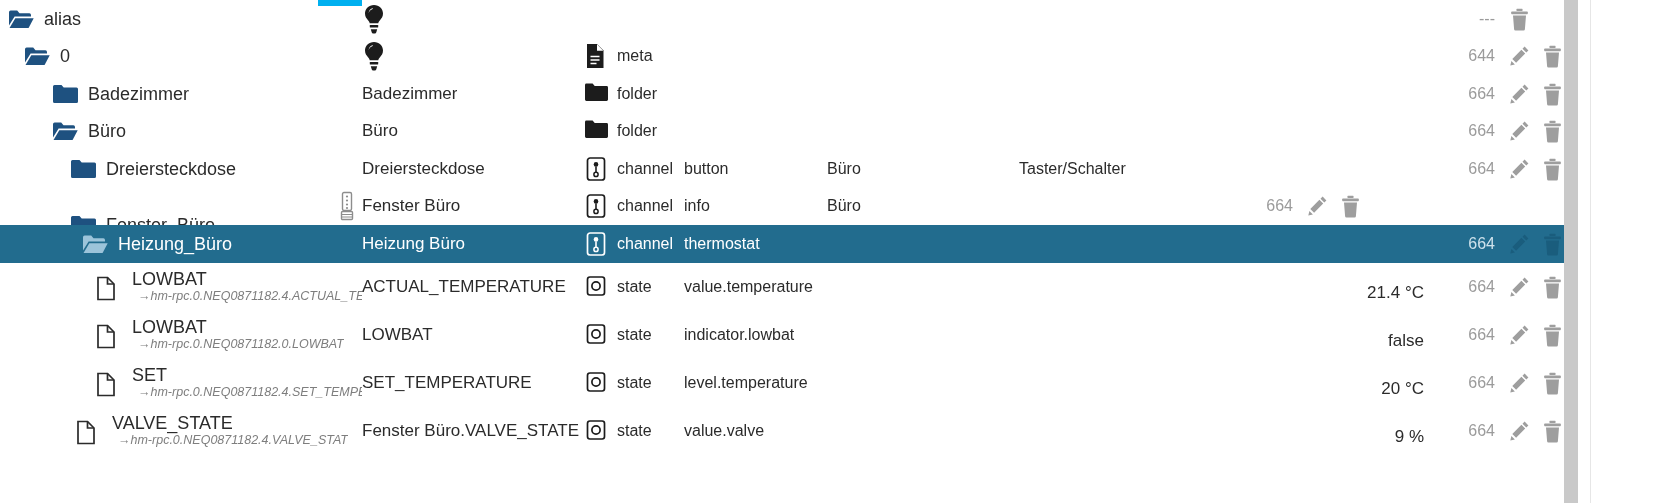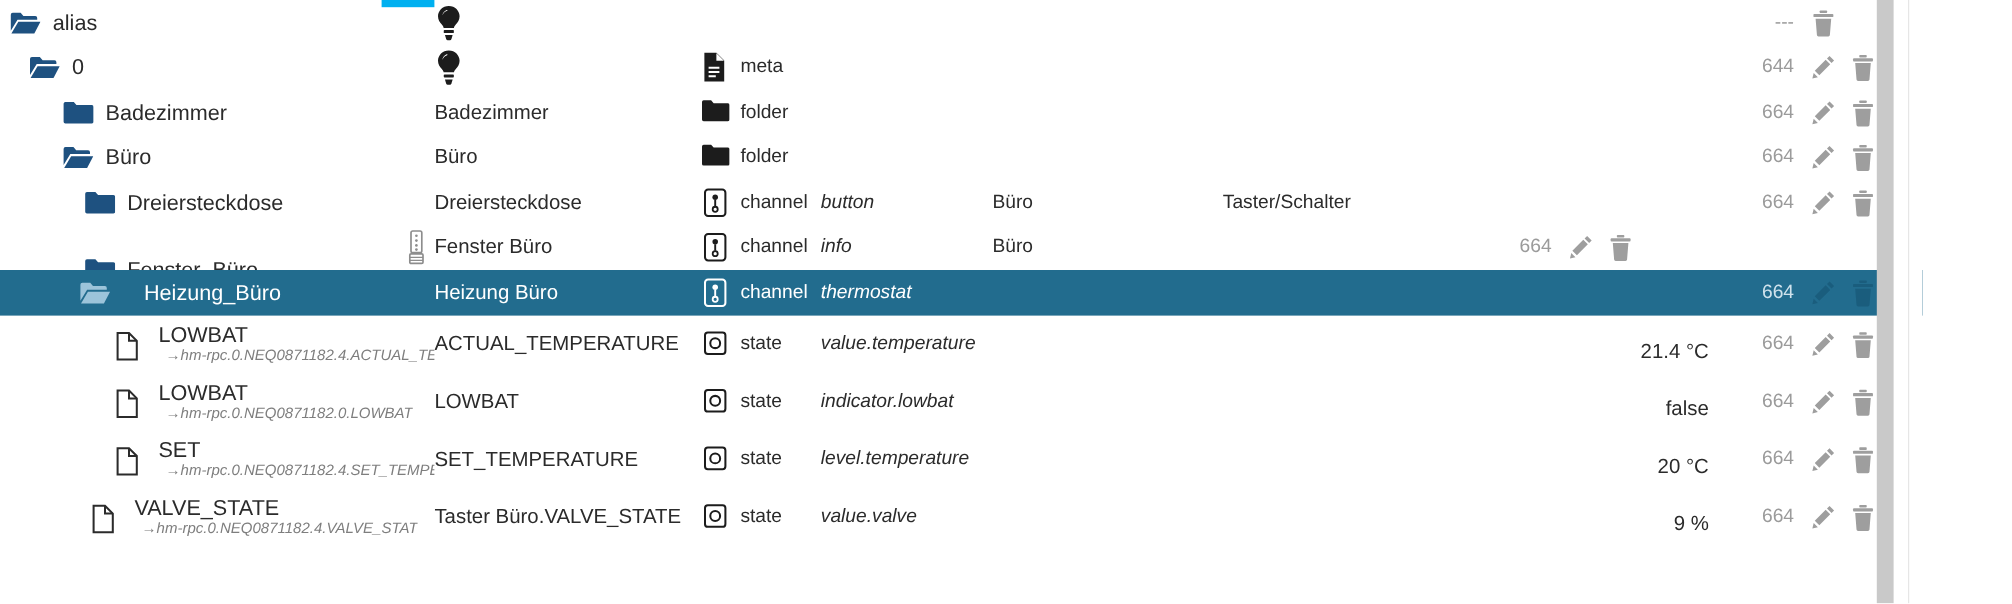--- a/index.html
+++ b/index.html
@@ -43,21 +43,21 @@
   .row.selected {
     background: #226c8e;
     color: #ffffff;
   }
   .row.tall { height: 48px; align-items: center; }
 
   
   .c-name   { width: 362px; flex: 0 0 362px; display:flex; align-items:center; min-width:0; }
   .c-title  { width: 222px; flex: 0 0 222px; display:flex; align-items:center; min-width:0; }
   .c-type   { width: 100px; flex: 0 0 100px; display:flex; align-items:center; }
-  .c-role   { width: 143px; flex: 0 0 143px; display:flex; align-items:flex-start;font-style:italic; }
+  .c-role   { width: 143px; flex: 0 0 143px; display:flex; align-items:flex-start; }
   .c-room   { width: 192px; flex: 0 0 192px; display:flex; align-items:center; }
   .c-func   { width: 202px; flex: 0 0 202px; display:flex; align-items:center; }
   .c-val    { width: 210px; flex: 0 0 210px; display:flex; align-items:center;
               justify-content:flex-end; padding-right: 7px; }
   .c-perm   { width: 64px;  flex: 0 0 64px;  display:flex; align-items:center;
               justify-content:flex-end; color:#9b9b9b; font-size:16px; }
   .row.selected .c-perm { color: #cfe2ec; }
   .c-act    { width: 95px;  flex: 0 0 95px;  display:flex; align-items:center;
               justify-content:flex-start; padding-left: 14px; gap: 12px; }
 
@@ -461,21 +461,21 @@
           <span class="act-icon">
             <svg width="21" height="23" viewBox="0 0 21 23" class="icon-trash">
               <rect x="7.4" y="0.8" width="6.2" height="2.1" rx="0.6"></rect>
               <rect x="2.2" y="3.6" width="16.6" height="2.6" rx="0.7"></rect>
               <path d="M4 7.6h13l-1.1 13.6a1.3 1.3 0 01-1.3 1.2H6.4a1.3 1.3 0 01-1.3-1.2z"></path>
             </svg>
           </span>
         </div>
       </div>
       <div class="row selected">
-        <div class="c-name" style="padding-left: 48px; gap: 18px;">
+        <div class="c-name" style="padding-left: 64px;">
           <span class="ficon" style="margin-left: 18px;">
             <svg width="26" height="22" viewBox="0 0 26 22">
               <path fill="#9cc4da" d="M1 4.2A1.6 1.6 0 012.6 2.6h6.6l2.3 2.7h9.9a1.6 1.6 0 011.6 1.6v1.5H6.6L1 17.6z"></path>
               <path fill="#9cc4da" d="M7.3 10.2h18.4L20.6 20H1.5z"></path>
             </svg>
           </span>
           <div class="name-wrap">
             <div class="name-main">Heizung_Büro</div>
           </div>
         </div>
@@ -713,21 +713,21 @@
               <path fill="none" stroke="#2b2b2b" stroke-width="1.7" d="M2 1.5h9.5L18 8v15.5H2z"></path>
               <path fill="none" stroke="#2b2b2b" stroke-width="1.7" d="M11.5 1.6V8H18"></path>
             </svg>
           </span>
           <div class="name-wrap">
             <div class="name-main">VALVE_STATE</div>
             <div class="name-alias">→hm-rpc.0.NEQ0871182.4.VALVE_STAT</div>
           </div>
         </div>
         <div class="c-title">
-          <span class="title-text">Taster Büro.VALVE_STATE</span>
+          <span class="title-text">Fenster Büro.VALVE_STATE</span>
         </div>
         <div class="c-type">
           <span class="ticon">
             <svg width="24" height="24" viewBox="0 0 24 24">
               <rect x="3.5" y="3" width="17" height="18" rx="2.4" fill="none" stroke="#1c1c1c" stroke-width="1.7"></rect>
               <circle cx="12" cy="12" r="4.1" fill="none" stroke="#1c1c1c" stroke-width="1.7"></circle>
             </svg>
           </span>
           <span class="type-text">state</span>
         </div>

